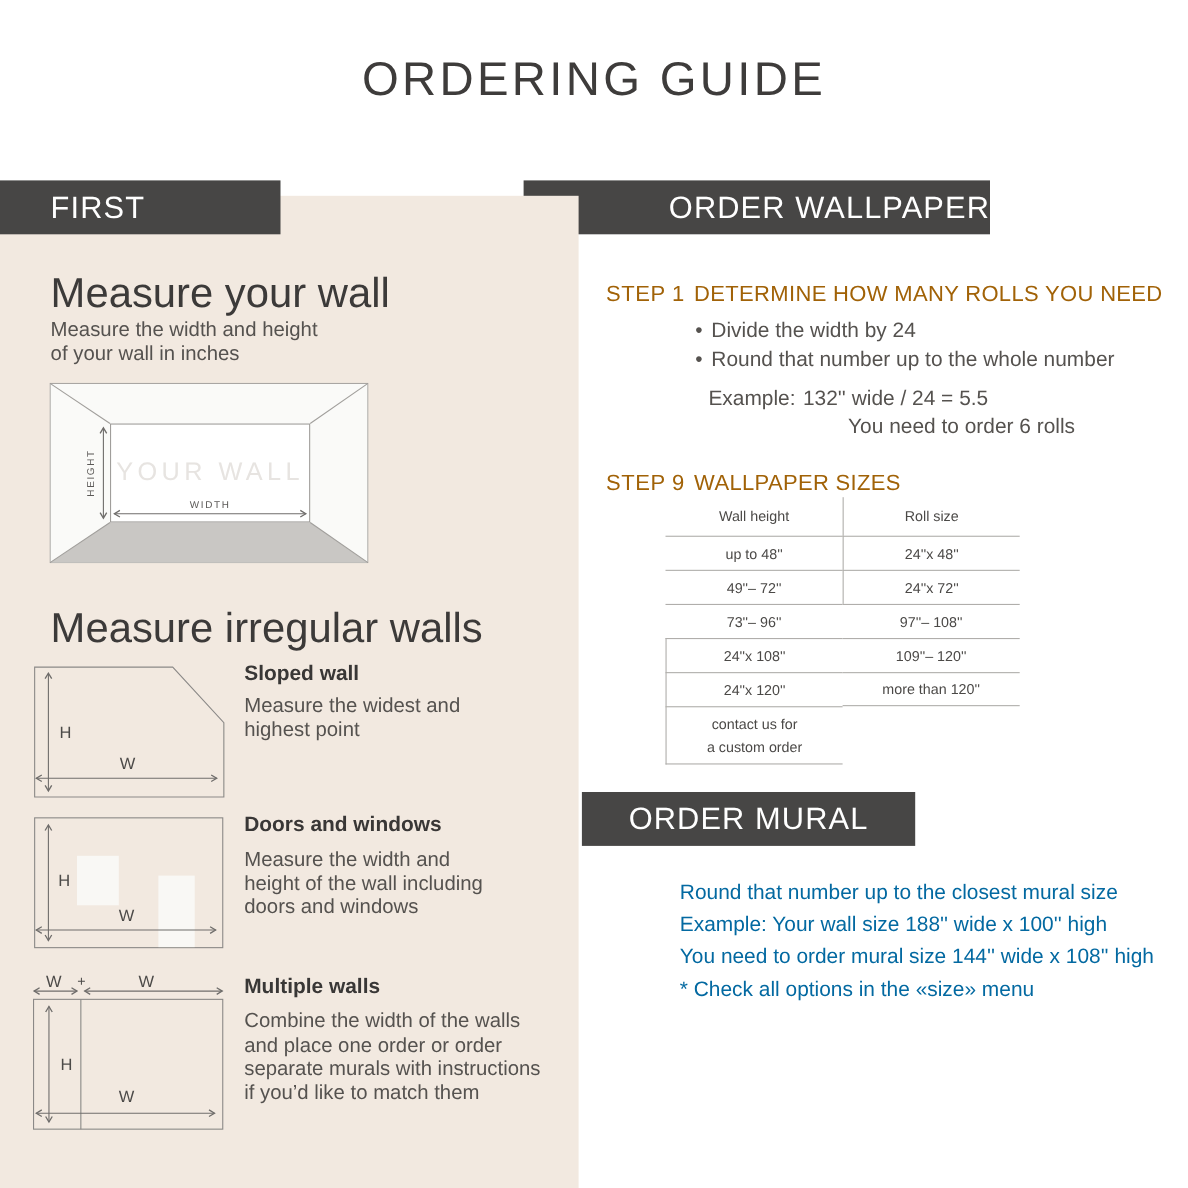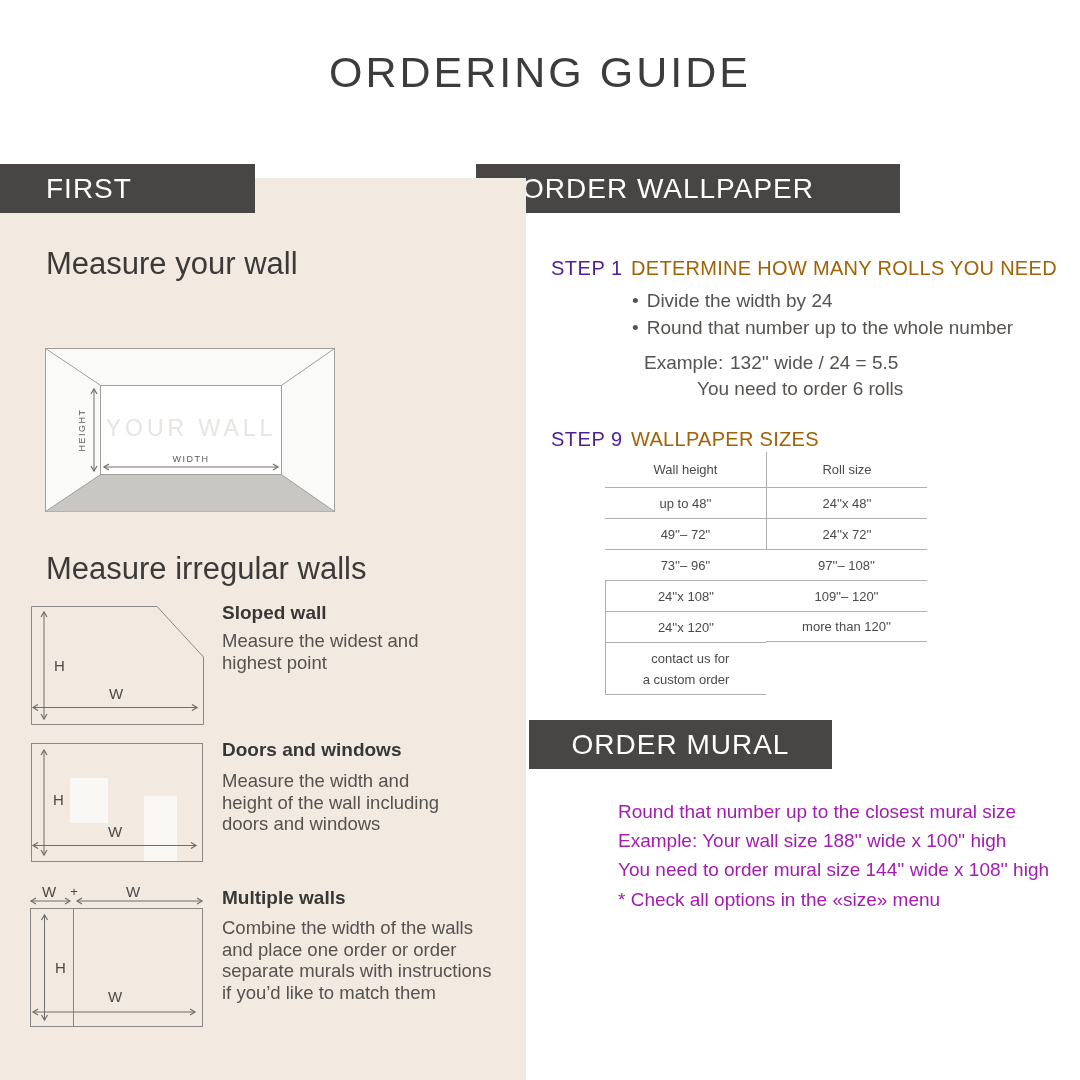--- a/index.html
+++ b/index.html
@@ -11,45 +11,45 @@
   .title{
     position:absolute;top:48px;left:0;width:1080px;text-align:center;margin:0;
     font-size:43px;font-weight:400;letter-spacing:3px;color:#3e3c3b;
   }
   .beige-panel{position:absolute;left:0;top:178px;width:526px;height:902px;background:#f2e9e0;z-index:1;}
   .banner{
     position:absolute;height:49px;background:#474645;color:#ffffff;
     font-size:28px;letter-spacing:1px;line-height:49px;white-space:nowrap;
   }
   .banner-first{left:0;top:164px;width:255px;padding-left:46px;box-sizing:border-box;z-index:3;}
-  .banner-wallpaper{left:476px;top:164px;width:424px;text-align:left;padding-left:46px;box-sizing:border-box;z-index:0;}
+  .banner-wallpaper{left:476px;top:164px;width:424px;text-align:right;padding-left:46px;box-sizing:border-box;z-index:0;}
   .banner-mural{left:529px;top:720px;width:303px;text-align:center;z-index:2;}
   .left-content{z-index:2;}
-  .h2{font-size:31px;font-weight:400;color:#3c3a39;white-space:nowrap;}
+  .h2{font-size:38px;font-weight:400;color:#3c3a39;white-space:nowrap;}
   .body-text{font-size:18.5px;color:#55524f;line-height:22px;}
   .pre{white-space:pre-line;}
   .item-title{font-size:19px;font-weight:700;color:#393736;}
   .item-desc{font-size:18.5px;color:#55524f;line-height:21.5px;}
-  .step-label{font-size:20px;color:#4c1d95;letter-spacing:0.5px;white-space:nowrap;}
+  .step-label{font-size:20px;color:#a16207;letter-spacing:0.5px;white-space:nowrap;}
   .step-heading{font-size:20px;color:#a16207;letter-spacing:0.3px;white-space:nowrap;}
   .bullet-row{display:flex;align-items:flex-start;font-size:19px;color:#55524f;white-space:nowrap;}
   .bullet-dot{margin-right:8px;}
   .example-text{font-size:19px;color:#55524f;white-space:nowrap;}
   .sizes-table{
     position:absolute;left:605px;top:452px;width:322px;z-index:2;
     display:grid;grid-template-columns:161px 161px;
     grid-template-rows:35px 31px 31px 31px 31px 31px 53px;
     font-size:13px;color:#4b4947;
   }
   .cell{display:flex;align-items:center;justify-content:center;text-align:center;}
   .cell.col2{border-left:1px solid #b0aeab;}
   .cell.rowline{border-top:1px solid #b0aeab;}
   .cell.lastline{border-bottom:1px solid #b0aeab;}
-  .cell .two-line{white-space:pre-line;text-align:right;line-height:21px;}
-  .mural-line{position:absolute;left:618px;font-size:19px;color:#a21caf;white-space:nowrap;z-index:2;}
+  .cell .two-line{white-space:pre-line;text-align:center;line-height:21px;}
+  .mural-line{position:absolute;left:618px;font-size:19px;color:#0369a1;white-space:nowrap;z-index:2;}
   svg{display:block;}
   svg text{font-family:"Liberation Sans",sans-serif;}
 </style>
 </head>
 <body>
 
 <div class="page">
 
   <h1 class="title">ORDERING GUIDE</h1>
 
@@ -57,20 +57,22 @@
     <span>ORDER WALLPAPER</span>
   </div>
 
   <div class="beige-panel"></div>
 
   <div class="banner banner-first">
     <span>FIRST</span>
   </div>
 
   <div class="abs left-content h2" style="left:46px;top:246px;">Measure your wall</div>
+  <div class="abs left-content body-text pre" style="left:46px;top:288px;">Measure the width and height
+of your wall in inches</div>
 
   <svg class="abs left-content" style="left:45px;top:348px;" width="290" height="164" viewBox="0 0 290 164">
     <defs>
       <marker id="ar1" markerWidth="9" markerHeight="9" refX="6.5" refY="4.5" orient="auto-start-reverse">
         <path d="M1.5,1.5 L6.5,4.5 L1.5,7.5" fill="none" stroke="#6f6d6b" stroke-width="1.2"></path>
       </marker>
     </defs>
     <rect x="0.5" y="0.5" width="289" height="163" fill="#fafaf8" stroke="#a09e9b"></rect>
     <polygon points="0.5,163.5 55,127 237,127 289.5,163.5" fill="#c9c7c4"></polygon>
     <line x1="0.5" y1="0.5" x2="55" y2="37" stroke="#a09e9b"></line>
@@ -153,21 +155,21 @@
     <span class="bullet-dot">•</span>
     <span>Divide the width by 24</span>
   </div>
   <div class="abs bullet-row" style="left:632px;top:317px;z-index:2;">
     <span class="bullet-dot">•</span>
     <span>Round that number up to the whole number</span>
   </div>
 
   <div class="abs example-text" style="left:644px;top:352px;z-index:2;">Example:</div>
   <div class="abs example-text" style="left:730px;top:352px;z-index:2;">132'' wide / 24 = 5.5</div>
-  <div class="abs example-text" style="left:697px;top:378px;z-index:2;">You need to order 6 rolls</div>
+  <div class="abs example-text" style="left:771px;top:378px;z-index:2;">You need to order 6 rolls</div>
 
   <div class="abs step-label" style="left:551px;top:428px;z-index:2;">STEP 9</div>
   <div class="abs step-heading" style="left:631px;top:428px;z-index:2;">WALLPAPER SIZES</div>
 
   <div class="sizes-table">
     <div class="cell">Wall height</div>
     <div class="cell col2">Roll size</div>
 
     <div class="cell rowline">up to 48''</div>
     <div class="cell col2 rowline">24''x 48''</div>

